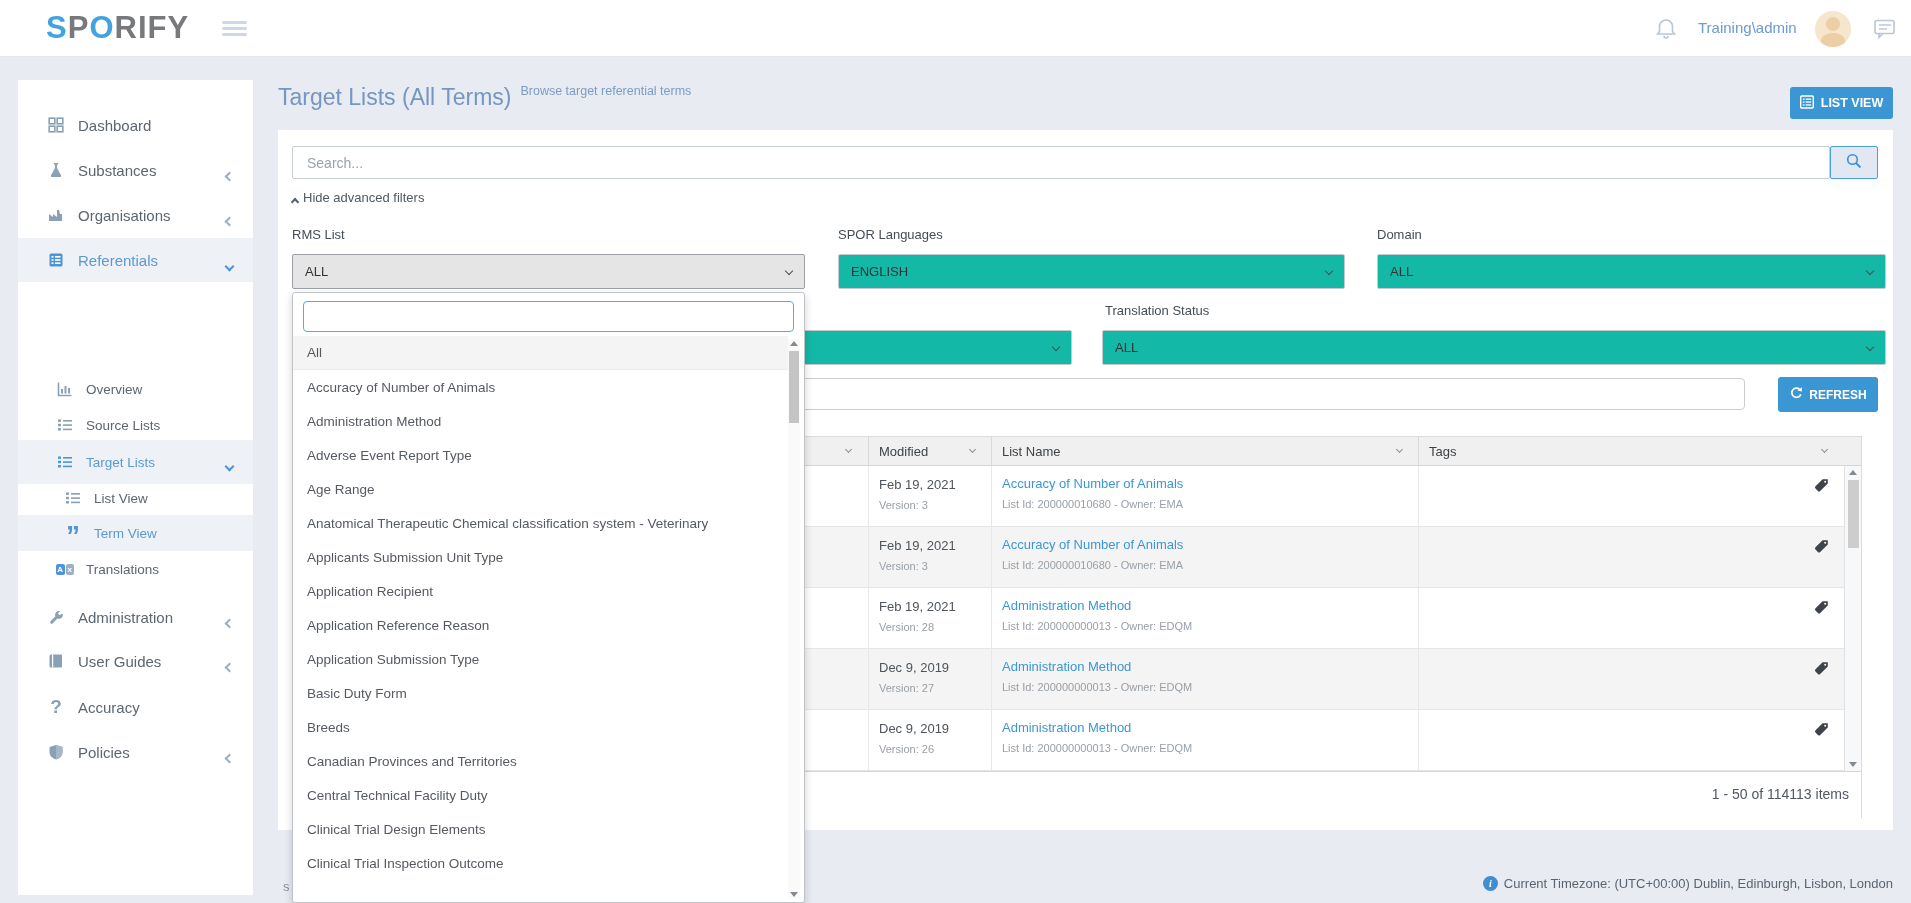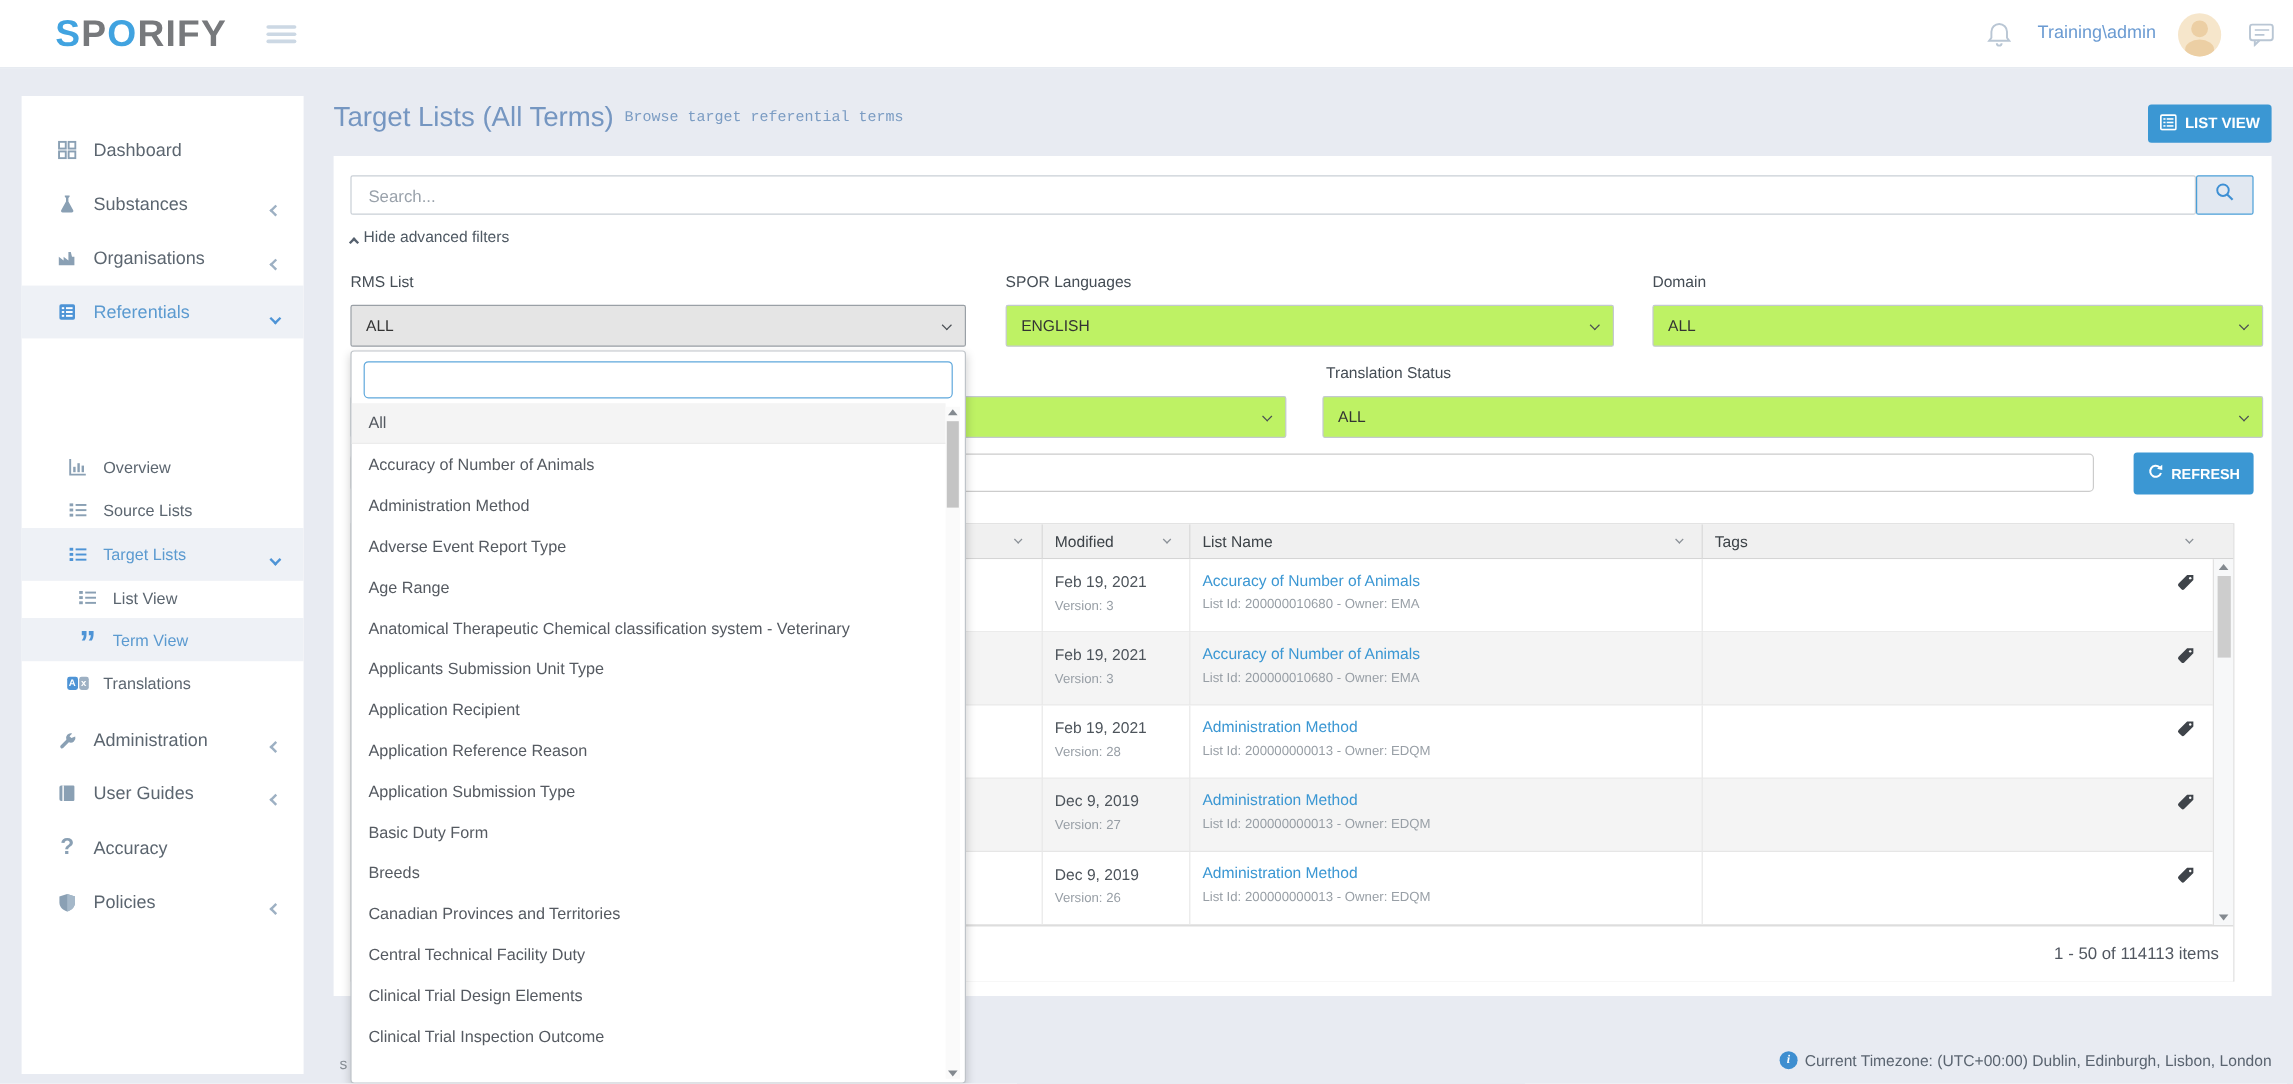--- a/index.html
+++ b/index.html
@@ -35,37 +35,37 @@
   .chev.l { transform:rotate(135deg); }
   .chev.d { transform:rotate(45deg); }
   .chev.cblue { border-color:#4e94d6; }
   .qico { font-size:28px; font-weight:bold; color:#4e94d6; line-height:10px; height:16px; overflow:visible; position:relative; top:6px; }
   .tr-ic i { display:inline-block; width:11px; height:11px; font-style:normal; font-size:8px; font-weight:bold; text-align:center; line-height:11px; border-radius:2px; }
   .tr-ic .a { background:#4e94d6; color:#fff; }
   .tr-ic .b { background:#9db0c3; color:#fff; margin-left:1px; }
   .qmark { font-size:19px; font-weight:bold; color:#8aa0b4; }
 
   
-  #page-title-row { position:absolute; left:278px; top:84px; display:flex; align-items:center; gap:9px; }
+  #page-title-row { position:absolute; left:278px; top:84px; display:flex; align-items:flex-start; gap:9px; }
   #page-title { font-size:23px; color:#7596c1; }
-  #page-subtitle { font-size:12.5px; color:#7b9cc3;font-family:Liberation Mono, monospace; }
+  #page-subtitle { font-size:12.5px; color:#7b9cc3; }
   #btn-listview { position:absolute; left:1790px; top:87px; width:103px; height:32px; background:#3b97d3; color:#fff; border:none; border-radius:3px; font-size:12.5px; font-weight:bold; display:flex; align-items:center; justify-content:center; gap:7px; cursor:pointer; font-family:inherit; }
 
   
   #card { position:absolute; left:278px; top:130px; width:1615px; height:700px; background:#fff; }
 
   #search-input { position:absolute; left:292px; top:146px; width:1538px; height:33px; border:1px solid #c9cfd6; border-radius:2px; padding:0 14px; font-size:14px; color:#333; font-family:inherit; outline:none; z-index:6; }
   #search-input::placeholder { color:#9aa2ab; }
   #search-btn { position:absolute; left:1830px; top:146px; width:48px; height:33px; background:#e2e8f1; border:1px solid #4a9fd8; border-radius:2px; display:flex; align-items:center; justify-content:center; cursor:pointer; z-index:6; }
 
   #hide-filters { position:absolute; left:292px; top:190px; font-size:13px; color:#4f5963; cursor:pointer; z-index:6; }
   .upcaret { display:inline-block; width:6px; height:6px; border-right:2px solid #55606e; border-bottom:2px solid #55606e; transform:rotate(-135deg); position:relative; top:3px; margin-right:5px; }
 
   .flabel { position:absolute; font-size:13px; color:#454d55; z-index:6; }
-  .sel { position:absolute; height:35px; background:#bef264; border:1px solid #c3c9cf; border-radius:2px; display:flex; align-items:center; padding:0 30px 0 12px; font-size:13px; color:#333; cursor:pointer; z-index:6; }
+  .sel { position:absolute; height:35px; background:#14b8a6; border:1px solid #c3c9cf; border-radius:2px; display:flex; align-items:center; padding:0 30px 0 12px; font-size:13px; color:#333; cursor:pointer; z-index:6; }
   .sel .schev { position:absolute; right:12px; top:13px; }
   .sel.pressed { background:#e5e5e5; border-color:#9aa0a6; }
   .schev { display:inline-block; width:6px; height:6px; border-right:1.5px solid #4a4f54; border-bottom:1.5px solid #4a4f54; transform:rotate(45deg); }
 
   #lbl-rms { left:292px; top:227px; }
   #sel-rms { left:292px; top:254px; width:513px; }
   #lbl-spor { left:838px; top:227px; }
   #sel-spor { left:838px; top:254px; width:507px; }
   #lbl-domain { left:1377px; top:227px; }
   #sel-domain { left:1377px; top:254px; width:509px; }

